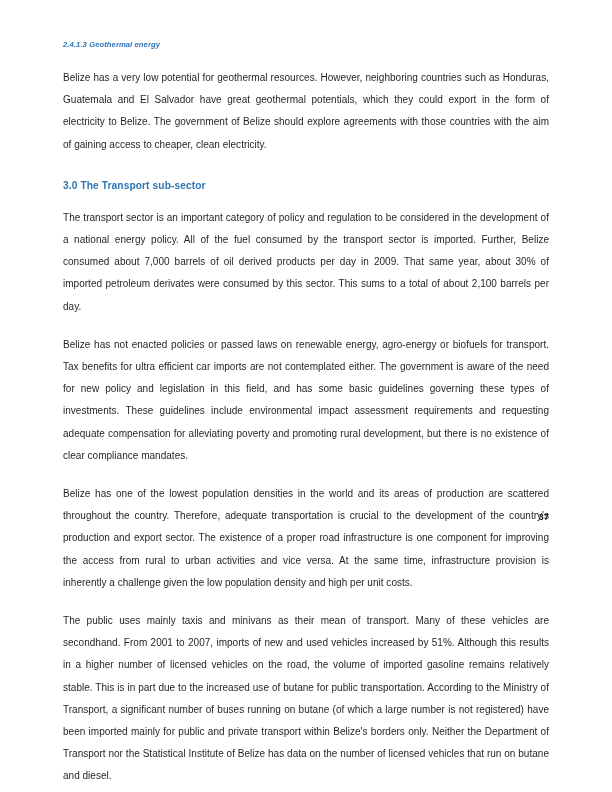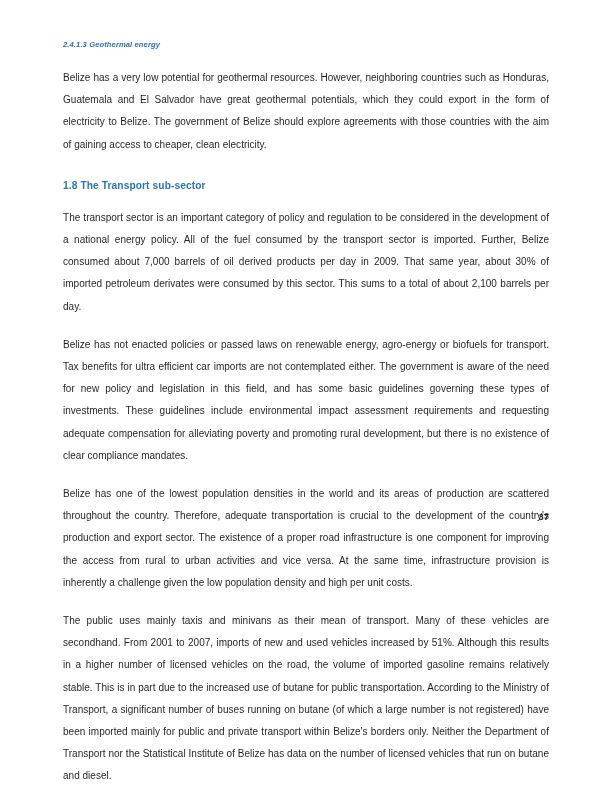--- a/index.html
+++ b/index.html
@@ -64,21 +64,21 @@
 </head>
 <body>
 
 <div class="page">
   <div class="content">
 
     <h3 class="heading-3">2.4.1.3 Geothermal energy</h3>
 
     <p class="body-text intro">Belize has a very low potential for geothermal resources. However, neighboring countries such as Honduras, Guatemala and El Salvador have great geothermal potentials, which they could export in the form of electricity to Belize. The government of Belize should explore agreements with those countries with the aim of gaining access to cheaper, clean electricity.</p>
 
-    <h2 class="heading-2">1.8 The Transport sub-sector</h2>
+    <h2 class="heading-2">3.0 The Transport sub-sector</h2>
 
     <p class="body-text">The transport sector is an important category of policy and regulation to be considered in the development of a national energy policy. All of the fuel consumed by the transport sector is imported. Further, Belize consumed about 7,000 barrels of oil derived products per day in 2009. That same year, about 30% of imported petroleum derivates were consumed by this sector. This sums to a total of about 2,100 barrels per day.</p>
 
     <p class="body-text">Belize has not enacted policies or passed laws on renewable energy, agro-energy or biofuels for transport. Tax benefits for ultra efficient car imports are not contemplated either. The government is aware of the need for new policy and legislation in this field, and has some basic guidelines governing these types of investments. These guidelines include environmental impact assessment requirements and requesting adequate compensation for alleviating poverty and promoting rural development, but there is no existence of clear compliance mandates.</p>
 
     <p class="body-text">Belize has one of the lowest population densities in the world and its areas of production are scattered throughout the country. Therefore, adequate transportation is crucial to the development of the country's production and export sector. The existence of a proper road infrastructure is one component for improving the access from rural to urban activities and vice versa. At the same time, infrastructure provision is inherently a challenge given the low population density and high per unit costs.</p>
 
     <p class="body-text">The public uses mainly taxis and minivans as their mean of transport. Many of these vehicles are secondhand. From 2001 to 2007, imports of new and used vehicles increased by 51%. Although this results in a higher number of licensed vehicles on the road, the volume of imported gasoline remains relatively stable. This is in part due to the increased use of butane for public transportation. According to the Ministry of Transport, a significant number of buses running on butane (of which a large number is not registered) have been imported mainly for public and private transport within Belize's borders only. Neither the Department of Transport nor the Statistical Institute of Belize has data on the number of licensed vehicles that run on butane and diesel.</p>
 
 

